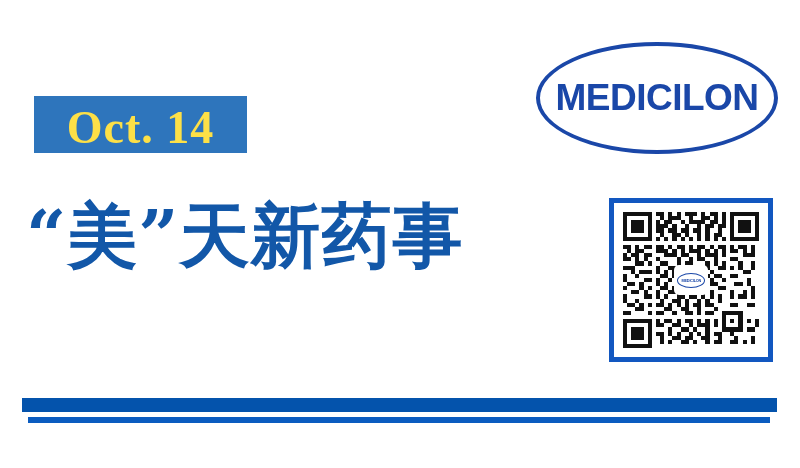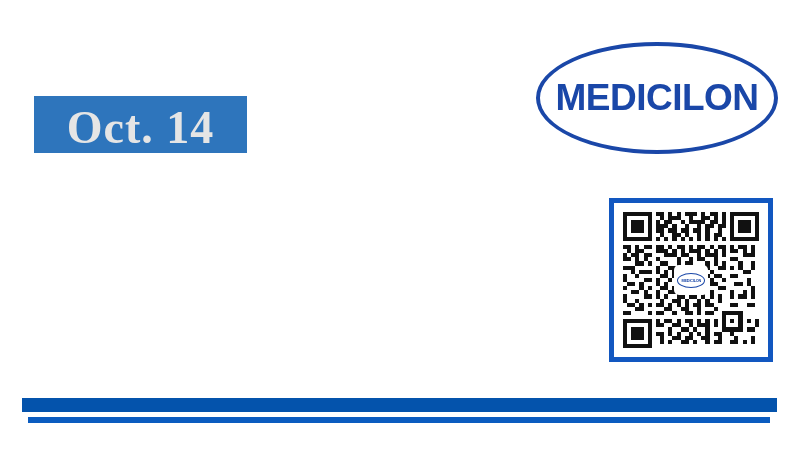--- a/index.html
+++ b/index.html
@@ -64,21 +64,21 @@
     background: #2e75bc;
     display: flex;
     align-items: center;
     justify-content: center;
   }
   .date-badge-text {
     font-family: "Liberation Serif", serif;
     font-weight: bold;
     font-size: 46px;
     line-height: 1;
-    color: #e5e5e5;
+    color: #fde047;
     letter-spacing: 1px;
     white-space: nowrap;
     margin-top: 6px;
   }
 
   
   .headline {
     position: absolute;
     left: 26px;
     top: 186px;
@@ -192,20 +192,21 @@
 
   <div class="logo">
     <div class="logo-ellipse"></div>
     <div class="logo-text">MEDICILON</div>
   </div>
 
   <div class="date-badge">
     <span class="date-badge-text">Oct. 14</span>
   </div>
 
+  <div class="headline">“美”天新药事</div>
 
 
   <div class="qr-frame">
     <div class="qr-inner">
       <svg viewBox="0 0 33 33" shape-rendering="crispEdges">
         <rect width="33" height="33" fill="#ffffff"></rect>
         <g fill="#111111">
 
           <rect x="0" y="0" width="7" height="1"></rect>
             <rect x="0" y="6" width="7" height="1"></rect>

